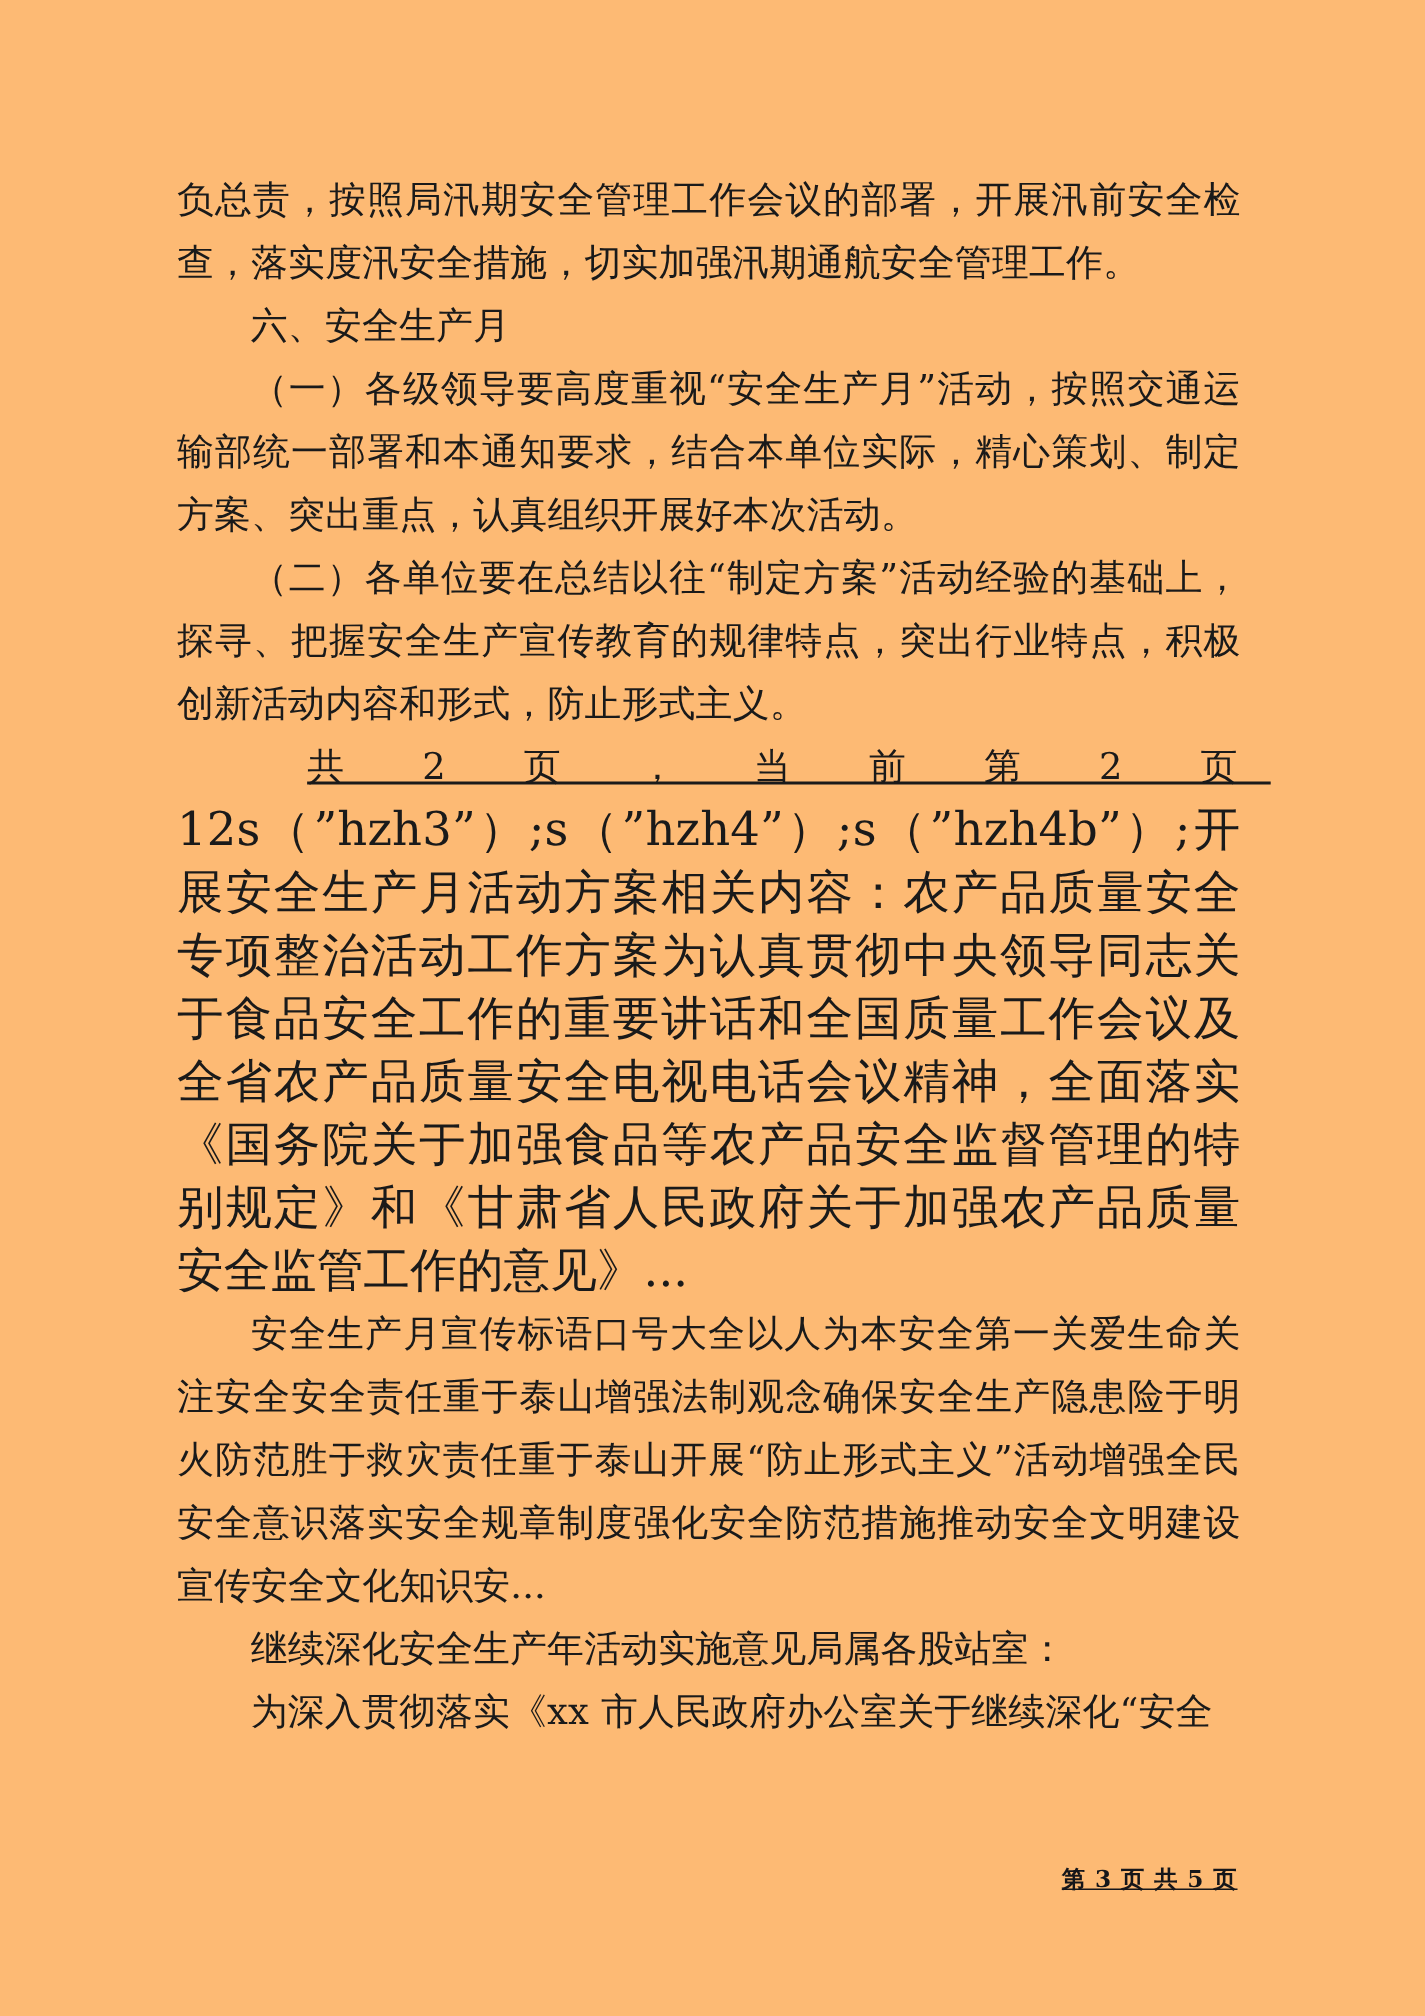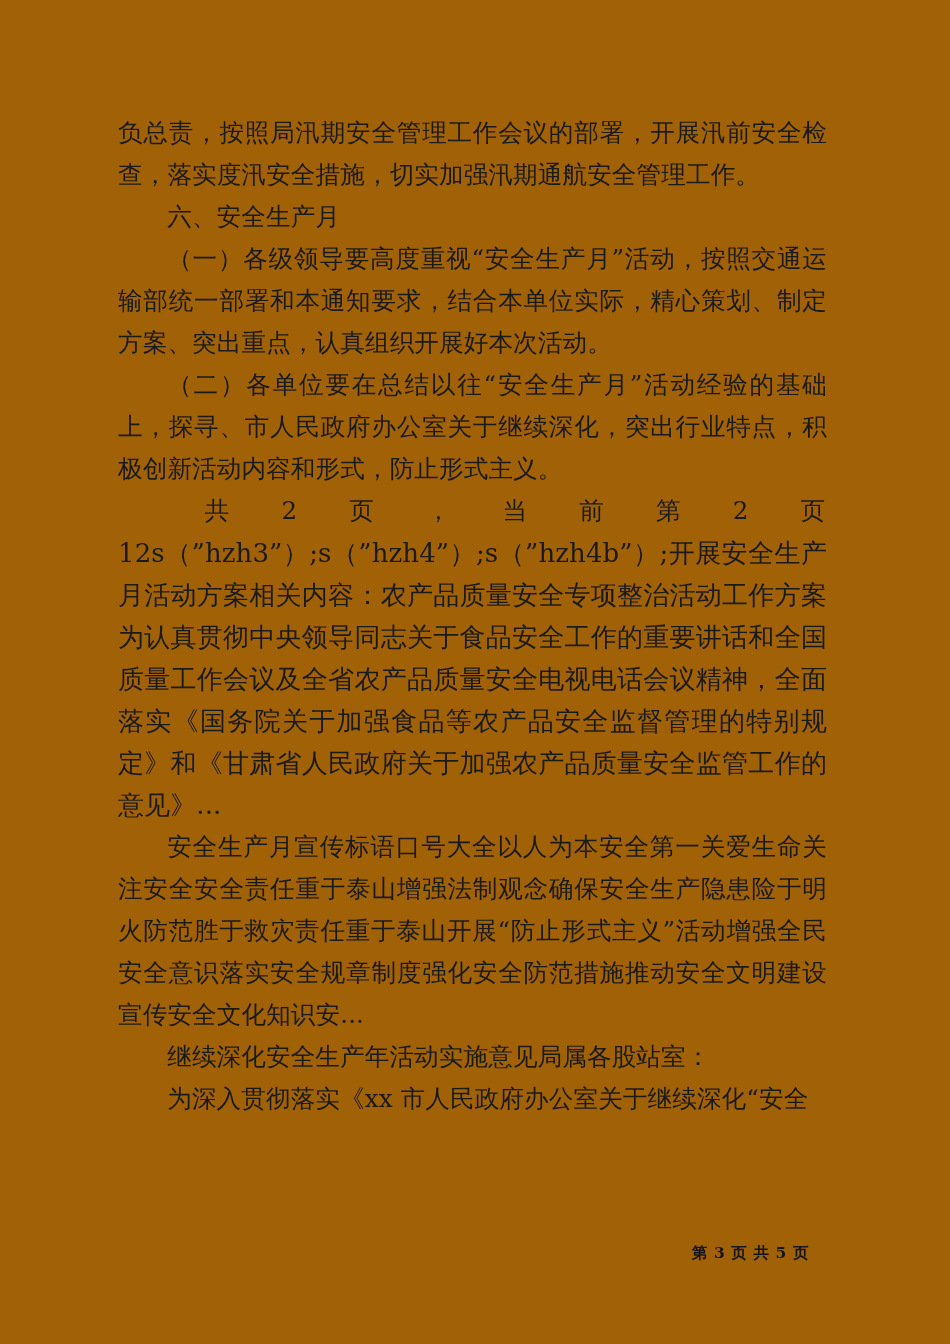--- a/index.html
+++ b/index.html
@@ -7,21 +7,21 @@
     margin: 0;
     padding: 0;
     background: #ffffff;
   }
 
   .page {
     position: relative;
     width: 950px;
     height: 1344px;
     margin: 0 auto;
-    background: #a16207;
+    background: #fdba74;
     overflow: hidden;
     font-family: "DejaVu Serif", "Liberation Serif", serif;
     color: #1a1a1a;
     box-sizing: border-box;
   }
 
   .doc-body {
     position: absolute;
     left: 118px;
     top: 112px;
@@ -54,63 +54,65 @@
     line-height: 42px;
     text-align: right;
     letter-spacing: 0.15px;
     white-space: nowrap;
     padding-right: 2px;
   }
 
   .pagecount-line .spaced {
     letter-spacing: 0.9em;
     margin-right: -0.9em;
+    text-decoration: underline;
   }
 
   .code-para {
     margin: 0;
-    font-size: 26px;
+    font-size: 31px;
     line-height: 42px;
     text-align: justify;
     text-justify: inter-character;
     text-indent: 0;
     word-break: break-all;
     letter-spacing: 0.1px;
   }
 
   
   .page-footer {
     position: absolute;
-    right: 141px;
+    right: 125px;
     top: 1243px;
     width: 300px;
     text-align: right;
     font-size: 15.5px;
     line-height: 20px;
     font-weight: 600;
     letter-spacing: 0.6px;
     color: #16161a;
     font-family: "DejaVu Serif", "Liberation Serif", serif;
     white-space: nowrap;
+    text-decoration: underline;
   }
 </style>
 </head>
 <body>
 
 <div class="page">
 
   <div class="doc-body">
 
     <p class="para no-indent">负总责，按照局汛期安全管理工作会议的部署，开展汛前安全检查，落实度汛安全措施，切实加强汛期通航安全管理工作。</p>
 
     <p class="para">六、安全生产月</p>
 
     <p class="para">（一）各级领导要高度重视“安全生产月”活动，按照交通运输部统一部署和本通知要求，结合本单位实际，精心策划、制定方案、突出重点，认真组织开展好本次活动。</p>
 
-    <p class="para">（二）各单位要在总结以往“安全生产月”活动经验的基础上，探寻、市人民政府办公室关于继续深化，突出行业特点，积极创新活动内容和形式，防止形式主义。</p>
+    <p class="para">（二）各单位要在总结以往“制定方案”活动经验的基础上，探寻、把握安全生产宣传教育的规律特点，突出行业特点，积极创新活动内容和形式，防止形式主义。</p>
 
 
 
     <p class="pagecount-line"><span class="spaced">共 2 页 ， 当 前 第 2 页</span></p>
 
     <p class="code-para">12s（”hzh3”）;s（”hzh4”）;s（”hzh4b”）;开展安全生产月活动方案相关内容：农产品质量安全专项整治活动工作方案为认真贯彻中央领导同志关于食品安全工作的重要讲话和全国质量工作会议及全省农产品质量安全电视电话会议精神，全面落实《国务院关于加强食品等农产品安全监督管理的特别规定》和《甘肃省人民政府关于加强农产品质量安全监管工作的意见》...</p>
 
     <p class="para">安全生产月宣传标语口号大全以人为本安全第一关爱生命关注安全安全责任重于泰山增强法制观念确保安全生产隐患险于明火防范胜于救灾责任重于泰山开展“防止形式主义”活动增强全民安全意识落实安全规章制度强化安全防范措施推动安全文明建设宣传安全文化知识安...</p>
 
     <p class="para">继续深化安全生产年活动实施意见局属各股站室：</p>

